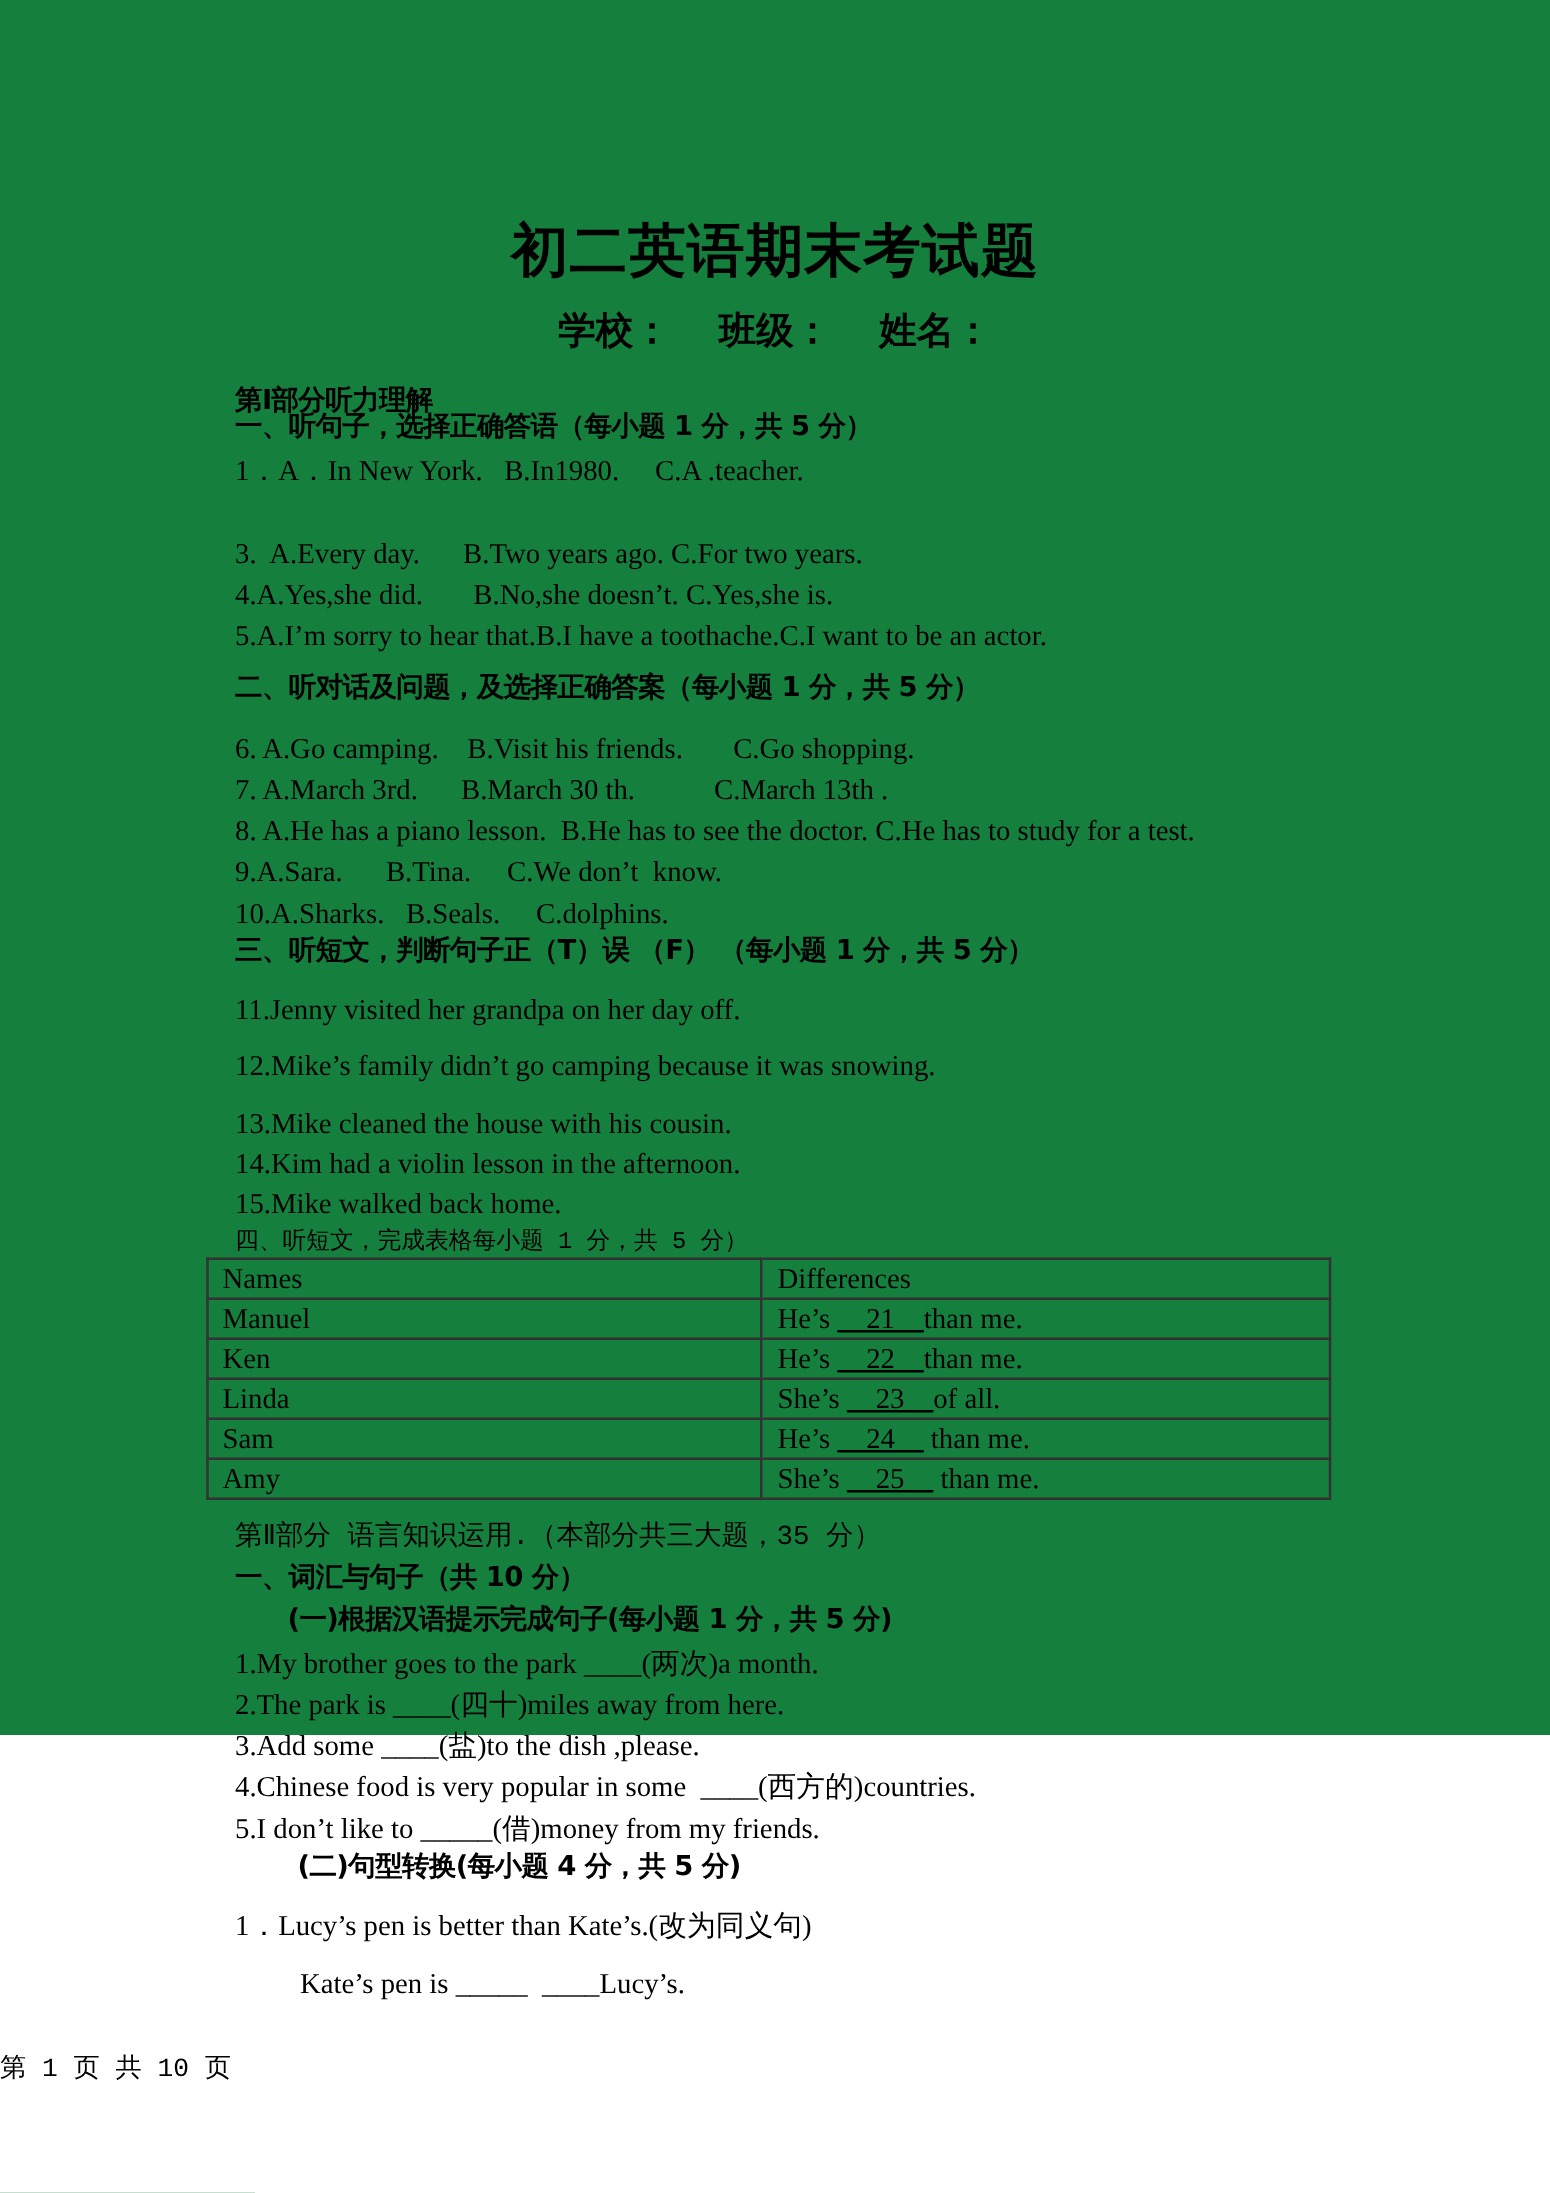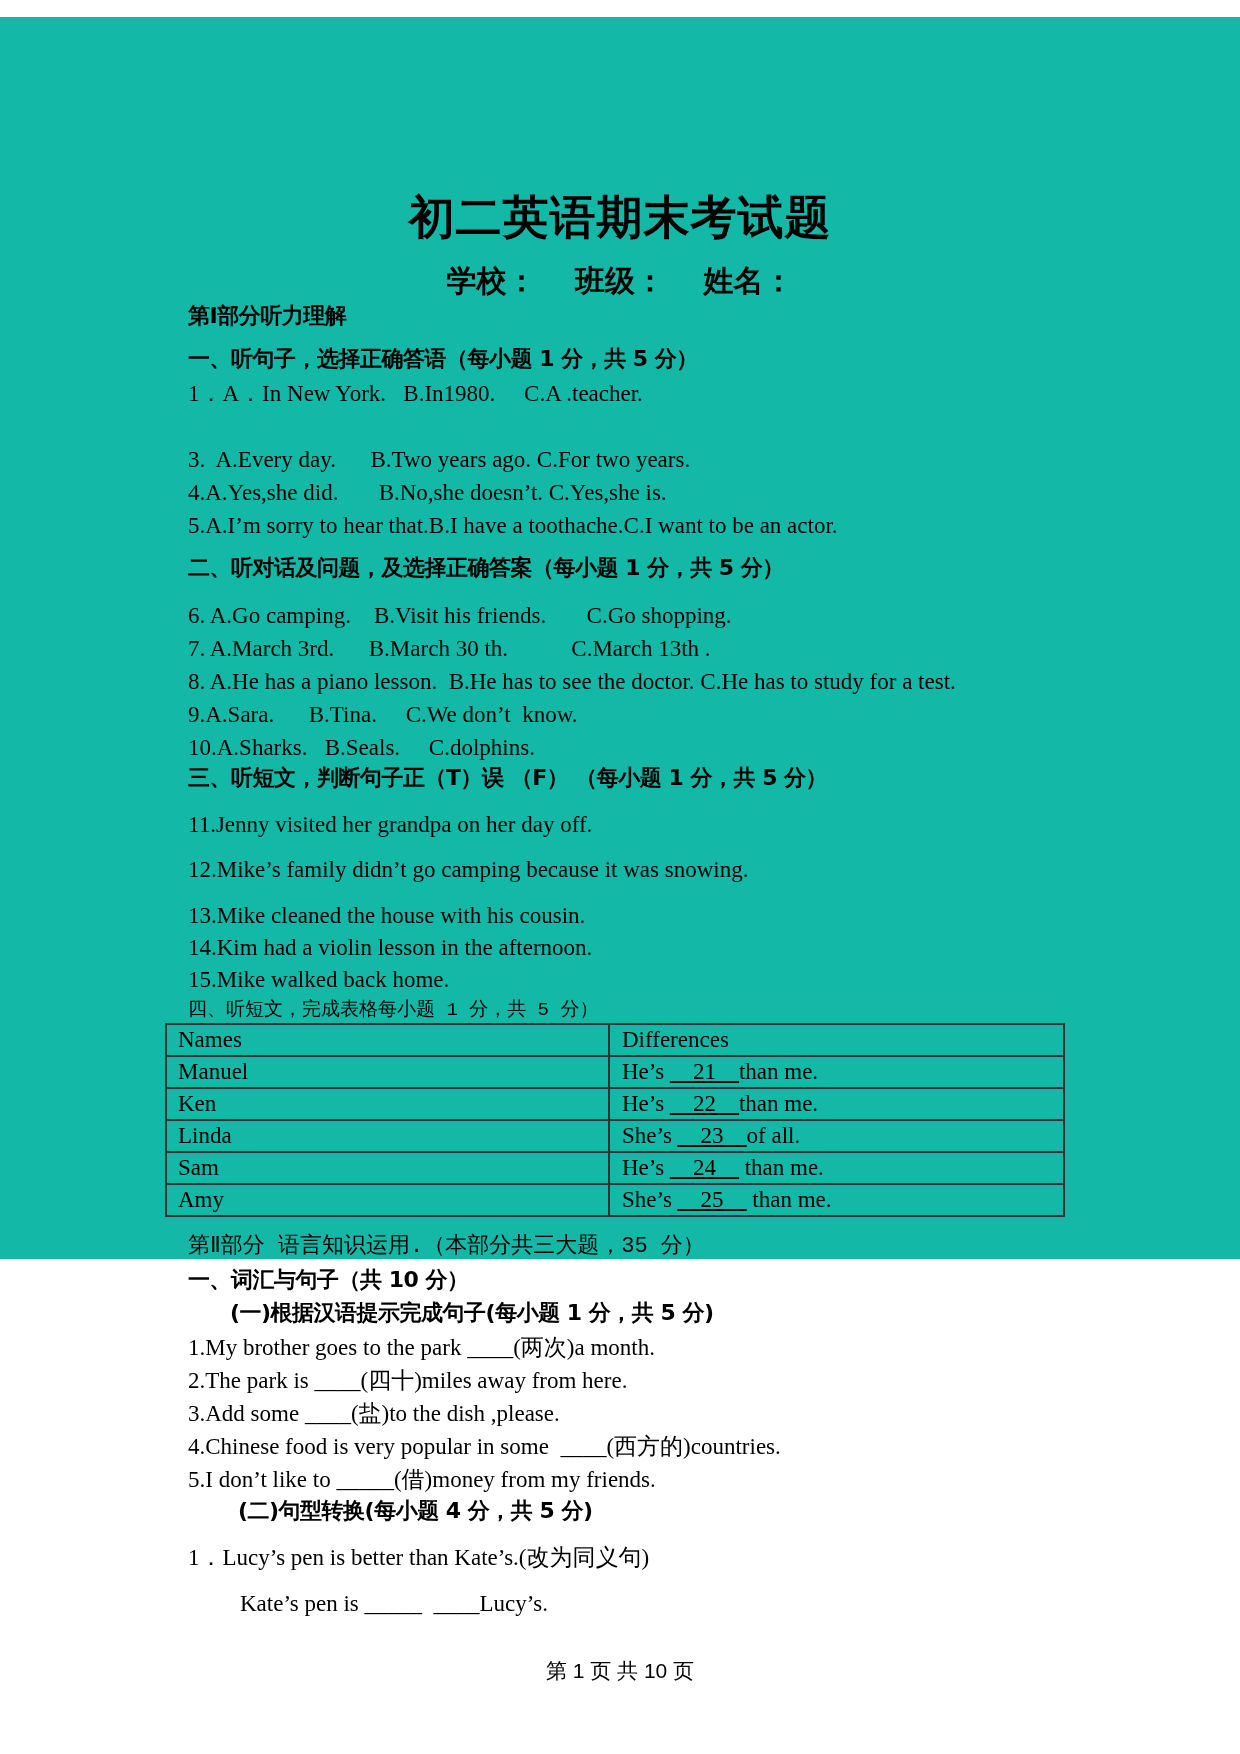--- a/index.html
+++ b/index.html
@@ -1,50 +1,50 @@
 <!DOCTYPE html>
 <html><head>
 <meta charset="utf-8">
 <style>
   html, body { margin: 0; padding: 0; background: #ffffff; }
   body { width: 1240px; height: 1754px; position: relative; overflow: hidden; color: #000; }
-  .page { position: absolute; left: 0; top: 0; width: 1240px; height: 1242px; background: #14b8a6; margin-top: 17px; }
+  .page { position: absolute; left: 0; top: 0; width: 1240px; height: 1388px; background: #15803d; }
   .line { position: absolute; left: 188px; white-space: pre; line-height: 1; }
   .serif { font-family: "Liberation Serif", "DejaVu Serif", serif; font-size: 23px; }
   .cjk-bold { font-family: "DejaVu Sans", "Liberation Sans", sans-serif; font-weight: bold; font-size: 22px; letter-spacing: -0.5px; }
   .cjk-normal { font-family: Liberation Mono, monospace; font-size: 19px; }
   .title { position: absolute; left: 0; width: 1240px; text-align: center; top: 170px;
            font-family: "DejaVu Sans", sans-serif; font-weight: bold; font-size: 46px; letter-spacing: 1px; }
   .subtitle { position: absolute; left: 0; width: 1240px; text-align: center; top: 244px;
               font-family: "DejaVu Sans", sans-serif; font-weight: bold; font-size: 30px; }
   .subtitle span { margin: 0 14px; }
   .indent1 { left: 230px; }
   .indent2 { left: 238px; }
   .indent3 { left: 240px; }
   table.grid { position: absolute; left: 165px; top: 1006px; width: 900px; border-collapse: collapse; }
   table.grid td { border: 2px solid #333; height: 30px; padding: 0 0 0 12px;
                   font-family: "Liberation Serif", serif; font-size: 23px; vertical-align: middle; }
   table.grid td.c1 { width: 430px; padding-left: 11px; }
   .blank { text-decoration: underline; }
-  .footer { position: absolute; left: 0; width: 1240px; text-align: center; top: 1640px;
-            font-family: Liberation Sans, sans-serif; font-size: 21px; }
+  .footer { position: absolute; left: 0; width: 1240px; text-align: left; top: 1640px;
+            font-family: Liberation Mono, monospace; font-size: 21px; }
 </style>
 </head>
 <body>
 
 <div class="page">
 
   <div class="title">初二英语期末考试题</div>
   <div class="subtitle">
     <span>学校：</span>
     <span>班级：</span>
     <span>姓名：</span>
   </div>
 
-  <div class="line cjk-bold" style="top:288px">第Ⅰ部分听力理解</div>
+  <div class="line cjk-bold" style="top:310px">第Ⅰ部分听力理解</div>
   <div class="line cjk-bold" style="top:331px">一、听句子，选择正确答语（每小题 1 分，共 5 分）</div>
   <div class="line serif" style="top:365px">1．A．In New York.   B.In1980.     C.A .teacher.</div>
   <div class="line serif" style="top:431px">3.  A.Every day.      B.Two years ago. C.For two years.</div>
   <div class="line serif" style="top:464px">4.A.Yes,she did.       B.No,she doesn’t. C.Yes,she is.</div>
   <div class="line serif" style="top:497px">5.A.I’m sorry to hear that.B.I have a toothache.C.I want to be an actor.</div>
 
   <div class="line cjk-bold" style="top:540px">二、听对话及问题，及选择正确答案（每小题 1 分，共 5 分）</div>
   <div class="line serif" style="top:587px">6. A.Go camping.    B.Visit his friends.       C.Go shopping.</div>
   <div class="line serif" style="top:620px">7. A.March 3rd.      B.March 30 th.           C.March 13th .</div>
   <div class="line serif" style="top:653px">8. A.He has a piano lesson.  B.He has to see the doctor. C.He has to study for a test.</div>

